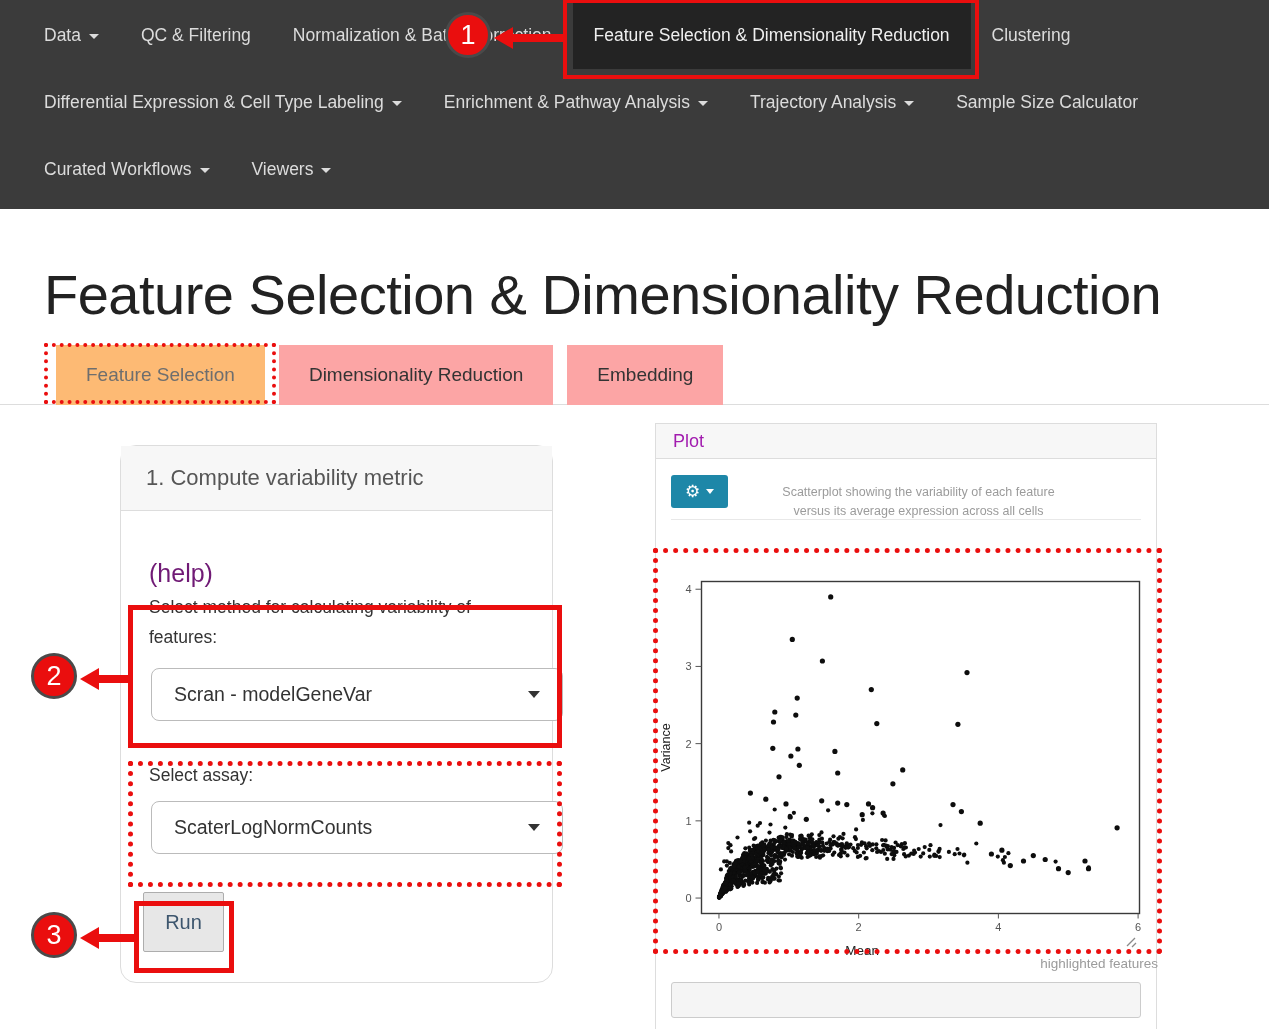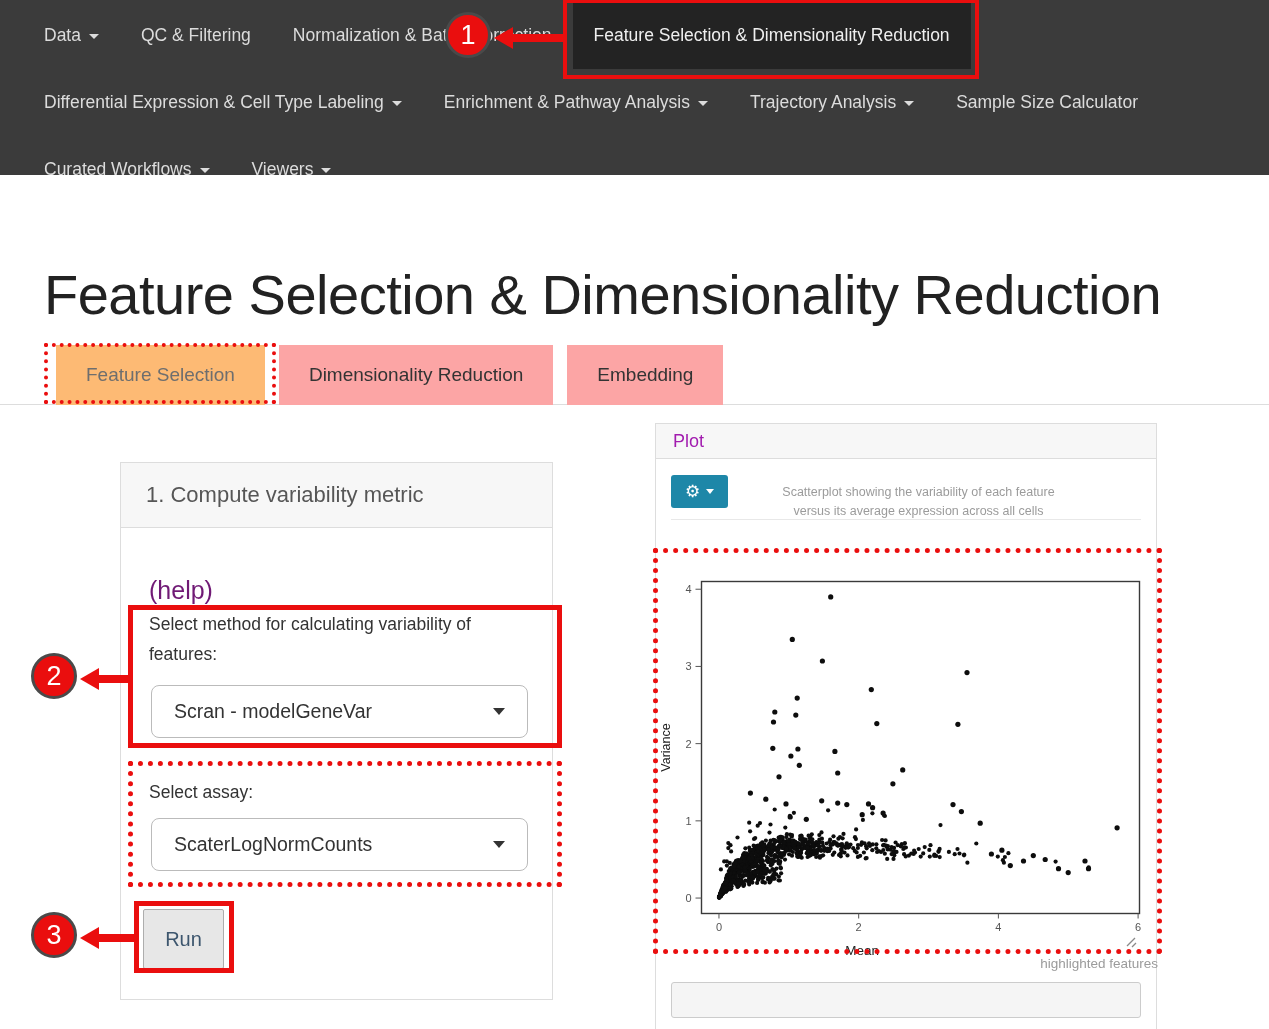--- a/index.html
+++ b/index.html
@@ -1,21 +1,21 @@
 <!DOCTYPE html>
 <html><head>
 <meta charset="utf-8">
 <style>
   * { margin:0; padding:0; box-sizing:border-box; }
   html,body { width:1269px; height:1029px; overflow:hidden; background:#fff;
               font-family:"Liberation Sans", sans-serif; }
   body { position:relative; }
 
   
-  .navbar { position:absolute; left:0; top:0; width:1269px; height:175px;
+  .navbar { position:absolute; left:0; top:0; width:1269px; height:209px;
             background:#3b3b3b; padding:2px 0 0 23px;
             display:flex; flex-wrap:wrap; align-content:flex-start; }
   .nav-item { color:#dcdcdc; font-size:17.5px; line-height:67px; height:67px;
               padding:0 21px; cursor:pointer; white-space:nowrap; }
   .nav-item.active { background:#232323; color:#efefef; }
   .caret { display:inline-block; width:0; height:0; margin-left:8px;
            vertical-align:middle; border-left:5px solid transparent;
            border-right:5px solid transparent; border-top:5px solid; }
 
   
@@ -25,30 +25,30 @@
   .tabs { position:absolute; left:56px; top:345px; height:60px; display:flex; }
   .tab { height:60px; line-height:59px; padding:0 30px; font-size:19px;
          margin-right:14px; cursor:pointer; background:#fca5a5; color:#333; white-space:nowrap; }
   .tab.active { background:#fdba74; color:#6e6e6e; }
 
   
   .panel { position:absolute; background:#fff; border:1px solid #ddd; }
   .panel-header { background:#f7f7f7; border-bottom:1px solid #ddd; }
 
   
-  #left-panel { left:120px; top:462px; width:433px; height:538px; }
+  #left-panel { left:120px; top:445px; width:433px; height:538px;border-radius:16px; }
   #left-panel .panel-header { height:65px; line-height:64px; padding:0 25px;
                               font-size:22px; color:#565656; }
   .help-link { position:absolute; left:28px; top:113px; font-size:25px;
                color:#701a75; cursor:pointer; text-decoration:none; }
   .field-label { position:absolute; left:28px; width:392px; font-size:17.5px;
                  line-height:30px; color:#333; }
   #method-label { top:146px; }
   #assay-label  { top:314px; }
-  .select { position:absolute; left:30px; width:377px; height:53px;
+  .select { position:absolute; left:30px; width:412px; height:53px;
             border:1px solid #bbb; border-radius:8px; background:#fff;
             display:flex; align-items:center; justify-content:space-between;
             padding:0 22px; font-size:19.5px; color:#333; cursor:pointer;gap:36px; }
   #method-select { top:222px; }
   #assay-select  { top:355px; }
   .sel-caret { width:0; height:0; border-left:6px solid transparent;
                border-right:6px solid transparent; border-top:7px solid #333; }
   .run-btn { position:absolute; left:22px; top:446px; width:81px; height:60px;
              background:#e7e7e7; border:1px solid #adadad; border-radius:2px;
              font-size:20px; color:#3d566e; font-family:inherit; cursor:pointer; }
@@ -86,20 +86,21 @@
               border-top:11px solid transparent; border-bottom:11px solid transparent; }
 </style>
 </head>
 <body>
 
 <nav class="navbar" id="navbar">
     <div class="nav-item">Data<span class="caret"></span></div>
     <div class="nav-item">QC &amp; Filtering</div>
     <div class="nav-item">Normalization &amp; Batch Correction</div>
     <div class="nav-item active">Feature Selection &amp; Dimensionality Reduction</div>
+    <div class="nav-item">Clustering</div>
     <div class="nav-item">Differential Expression &amp; Cell Type Labeling<span class="caret"></span></div>
     <div class="nav-item">Enrichment &amp; Pathway Analysis<span class="caret"></span></div>
     <div class="nav-item">Trajectory Analysis<span class="caret"></span></div>
     <div class="nav-item">Sample Size Calculator</div>
     <div class="nav-item">Curated Workflows<span class="caret"></span></div>
     <div class="nav-item">Viewers<span class="caret"></span></div>
   </nav>
 
 <h1 class="page-title">Feature Selection &amp; Dimensionality Reduction</h1>
 

